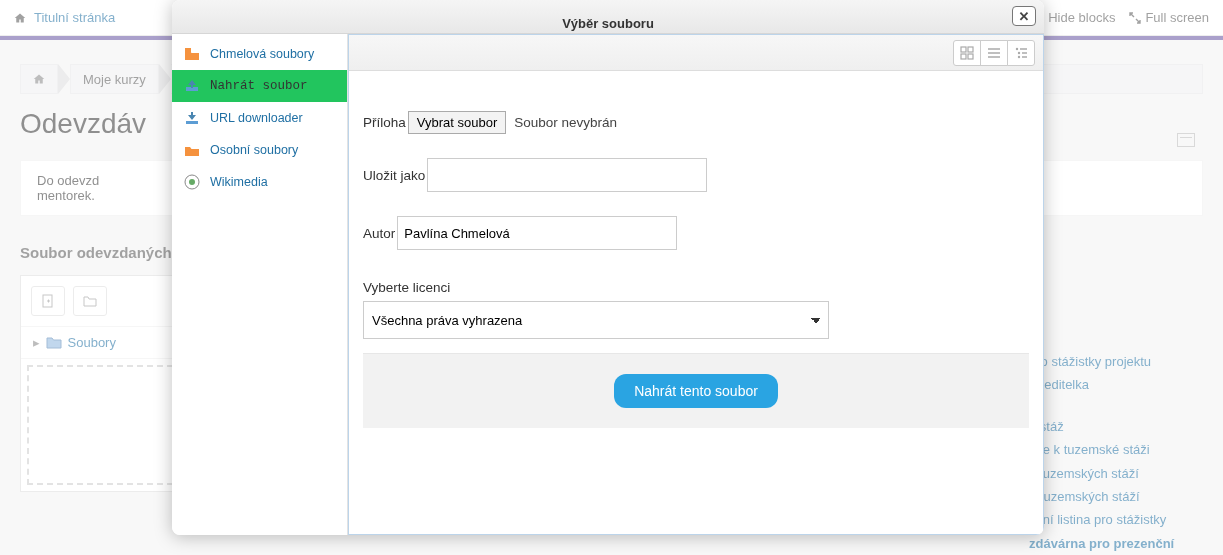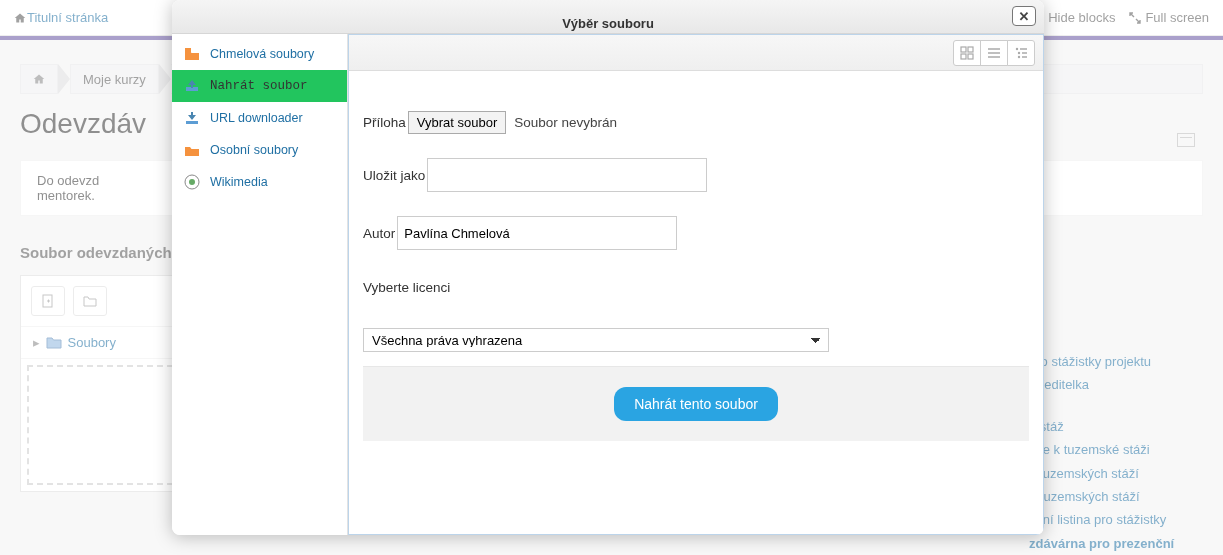--- a/index.html
+++ b/index.html
@@ -18,21 +18,21 @@
   
   .topbar {
     background: #fff;
     height: 36px;
     display: flex;
     align-items: center;
     padding: 0 14px;
     border-bottom: 1px solid #e0e0e0;
     justify-content: space-between;
   }
-  .topbar-left { display:flex; align-items:center; gap:1px; color:#555;}
+  .topbar-left { display:flex; align-items:center; gap:8px; color:#555;}
   .topbar-right { display:flex; align-items:center; gap:14px; color:#555; font-size:13px; }
   .topbar-right span { display:flex; align-items:center; gap:4px; cursor:pointer;text-align:center; }
 
   .purple-bar { height: 4px; background: #6553a0; }
 
   .content-wrap {
     padding: 0 20px;
   }
 
   .breadcrumb-row {
@@ -178,28 +178,27 @@
     border:1px solid #aaa; background:#f3f3f3;
     padding:3px 8px; font-size:13px; margin-right:8px; cursor:pointer;
   }
   .nofile { color:#444; }
   .txt-input {
     border:1px solid #ccc; height:34px; padding:2px 6px; font-size:13px;
   }
   .txt-280 { width:280px; }
   .license-label { margin-bottom:6px; display:block;}
   .license-select {
-    width:466px; height:24px; border:1px solid #ccc; padding:4px 8px; background:#fff;
+    width:466px; height:38px; border:1px solid #ccc; padding:4px 8px; background:#fff;
     font-size:13px;
     appearance:none;
     background-image: linear-gradient(45deg, transparent 50%, #333 50%), linear-gradient(135deg, #333 50%, transparent 50%);
     background-position: right 12px center, right 7px center;
     background-size: 5px 5px, 5px 5px;
     background-repeat: no-repeat;
-    margin-top: 27px;
   }
 
   .submit-bar {
     background:#f2f2f2;
     padding: 20px 0;
     display:flex; justify-content:center;
     border-top:1px solid #e7e7e7;
     margin-top:14px;
   }
   .submit-btn {

